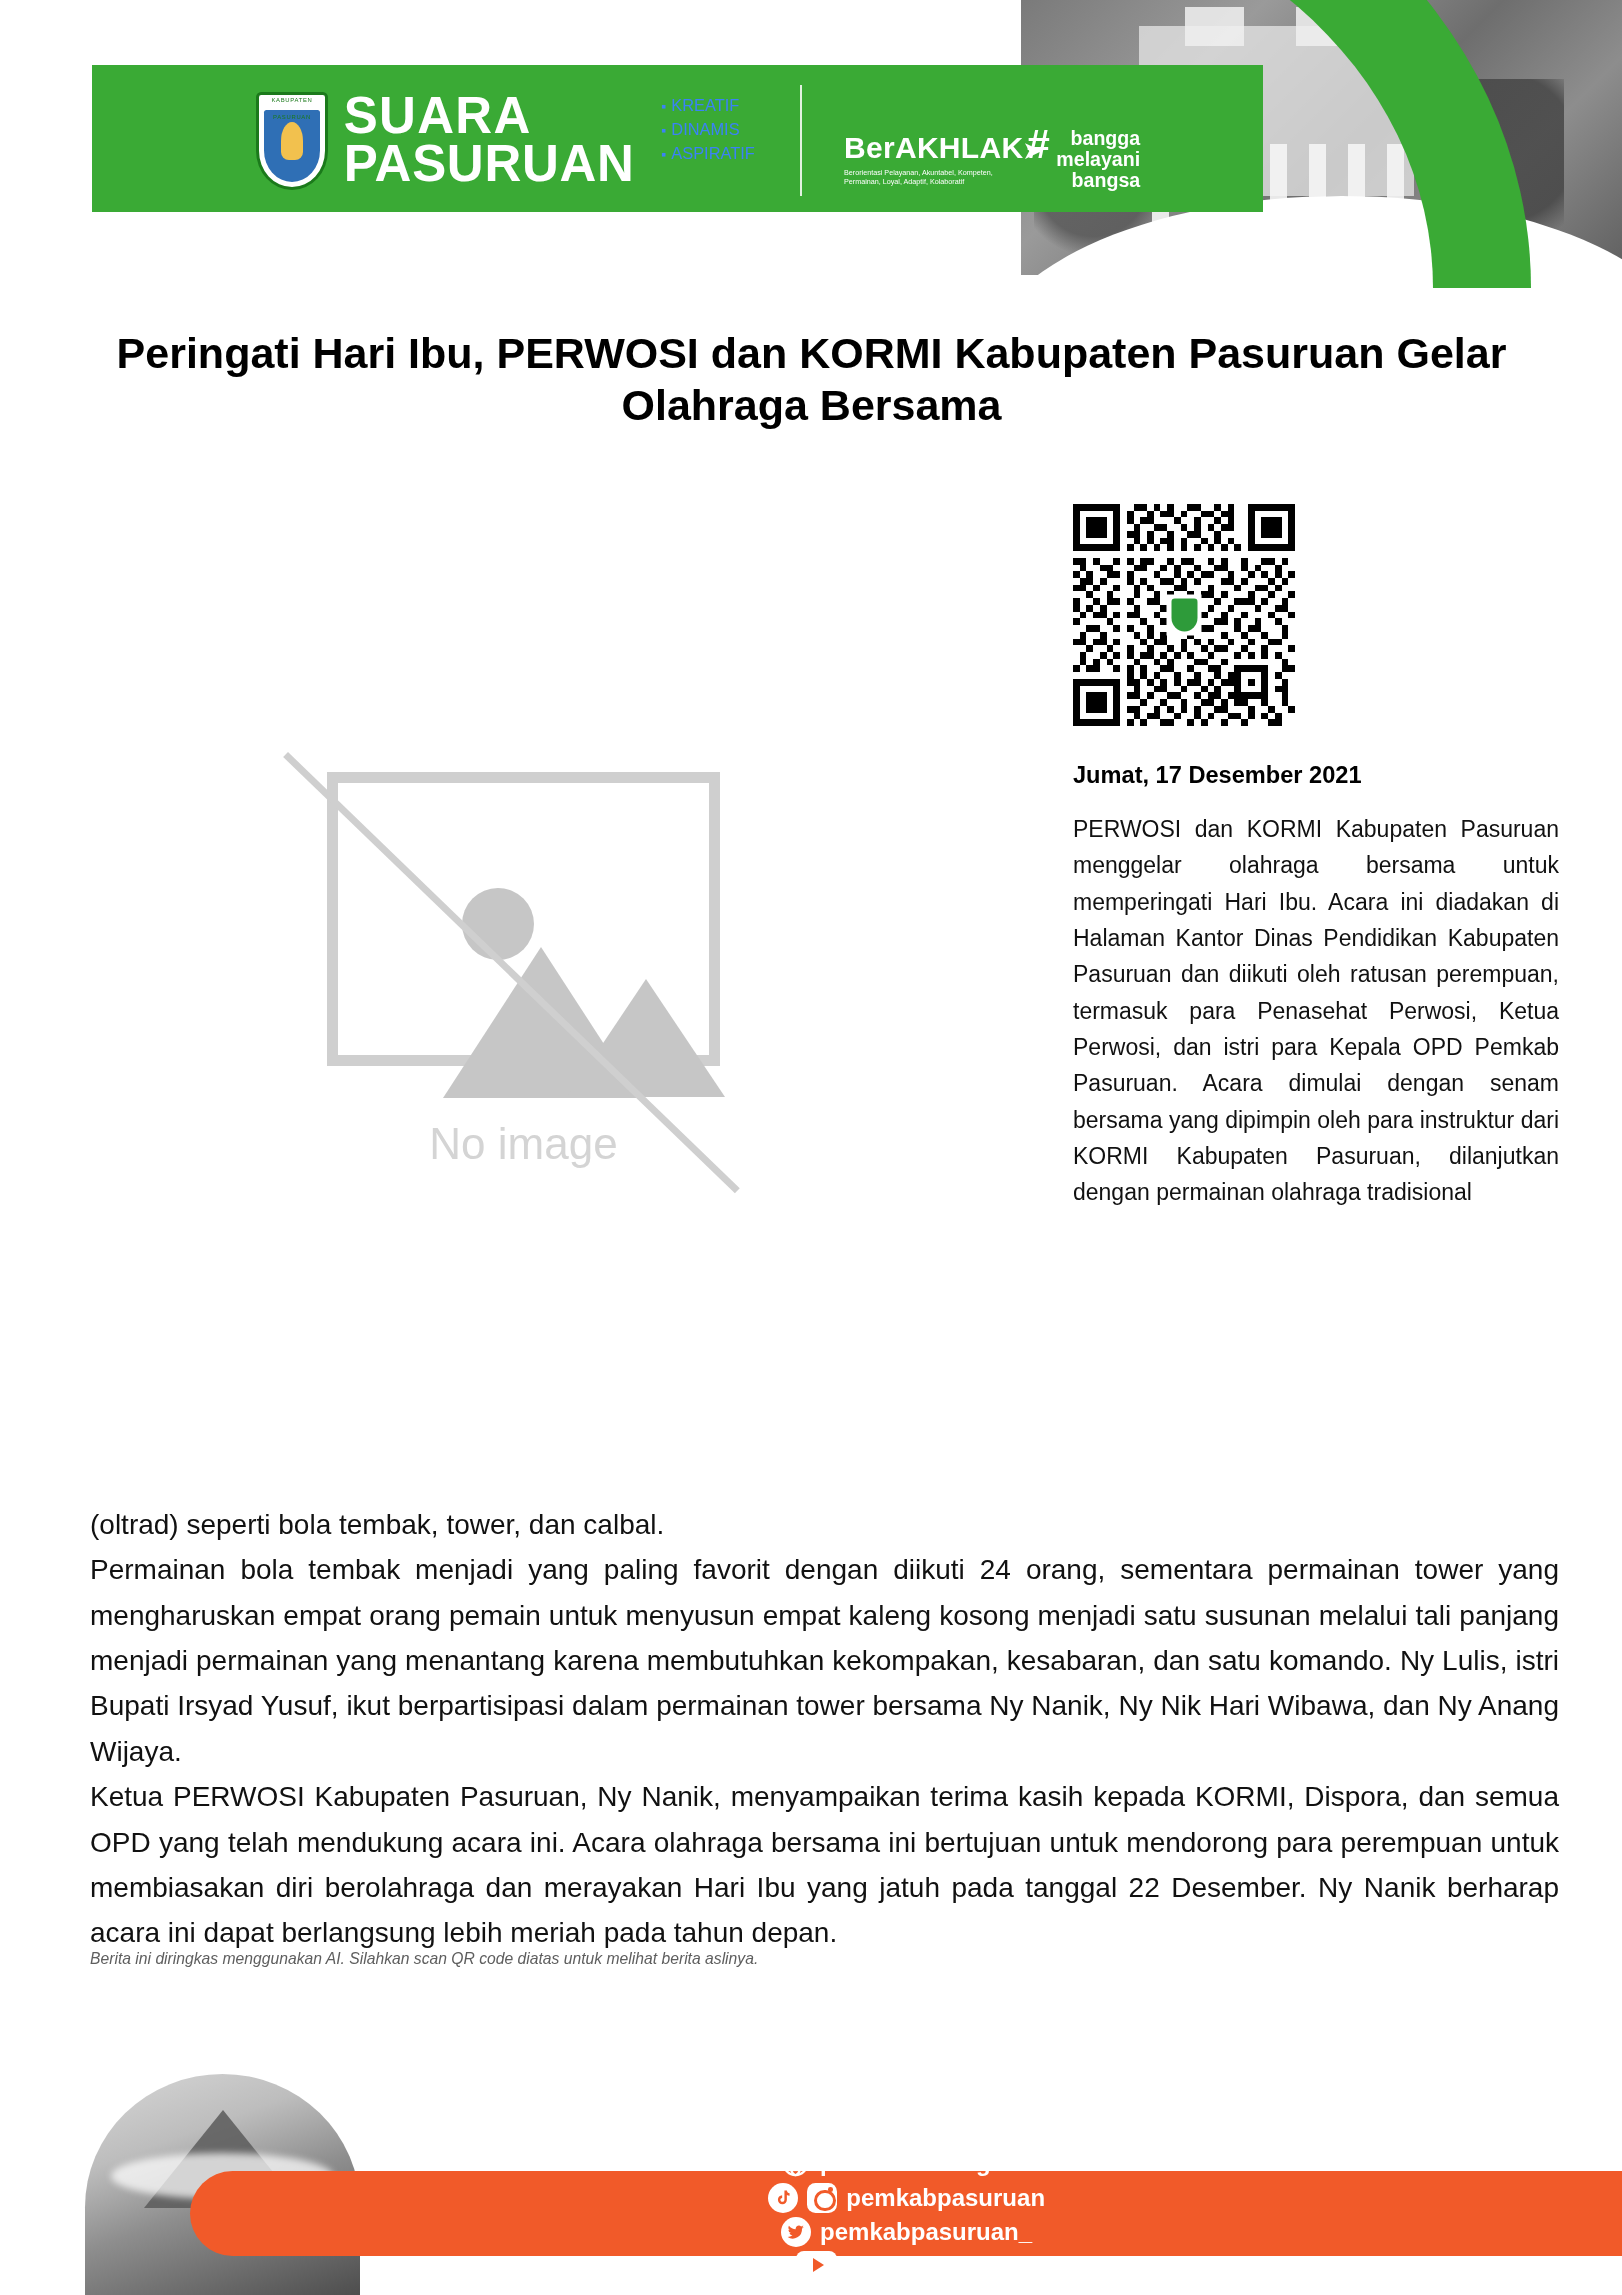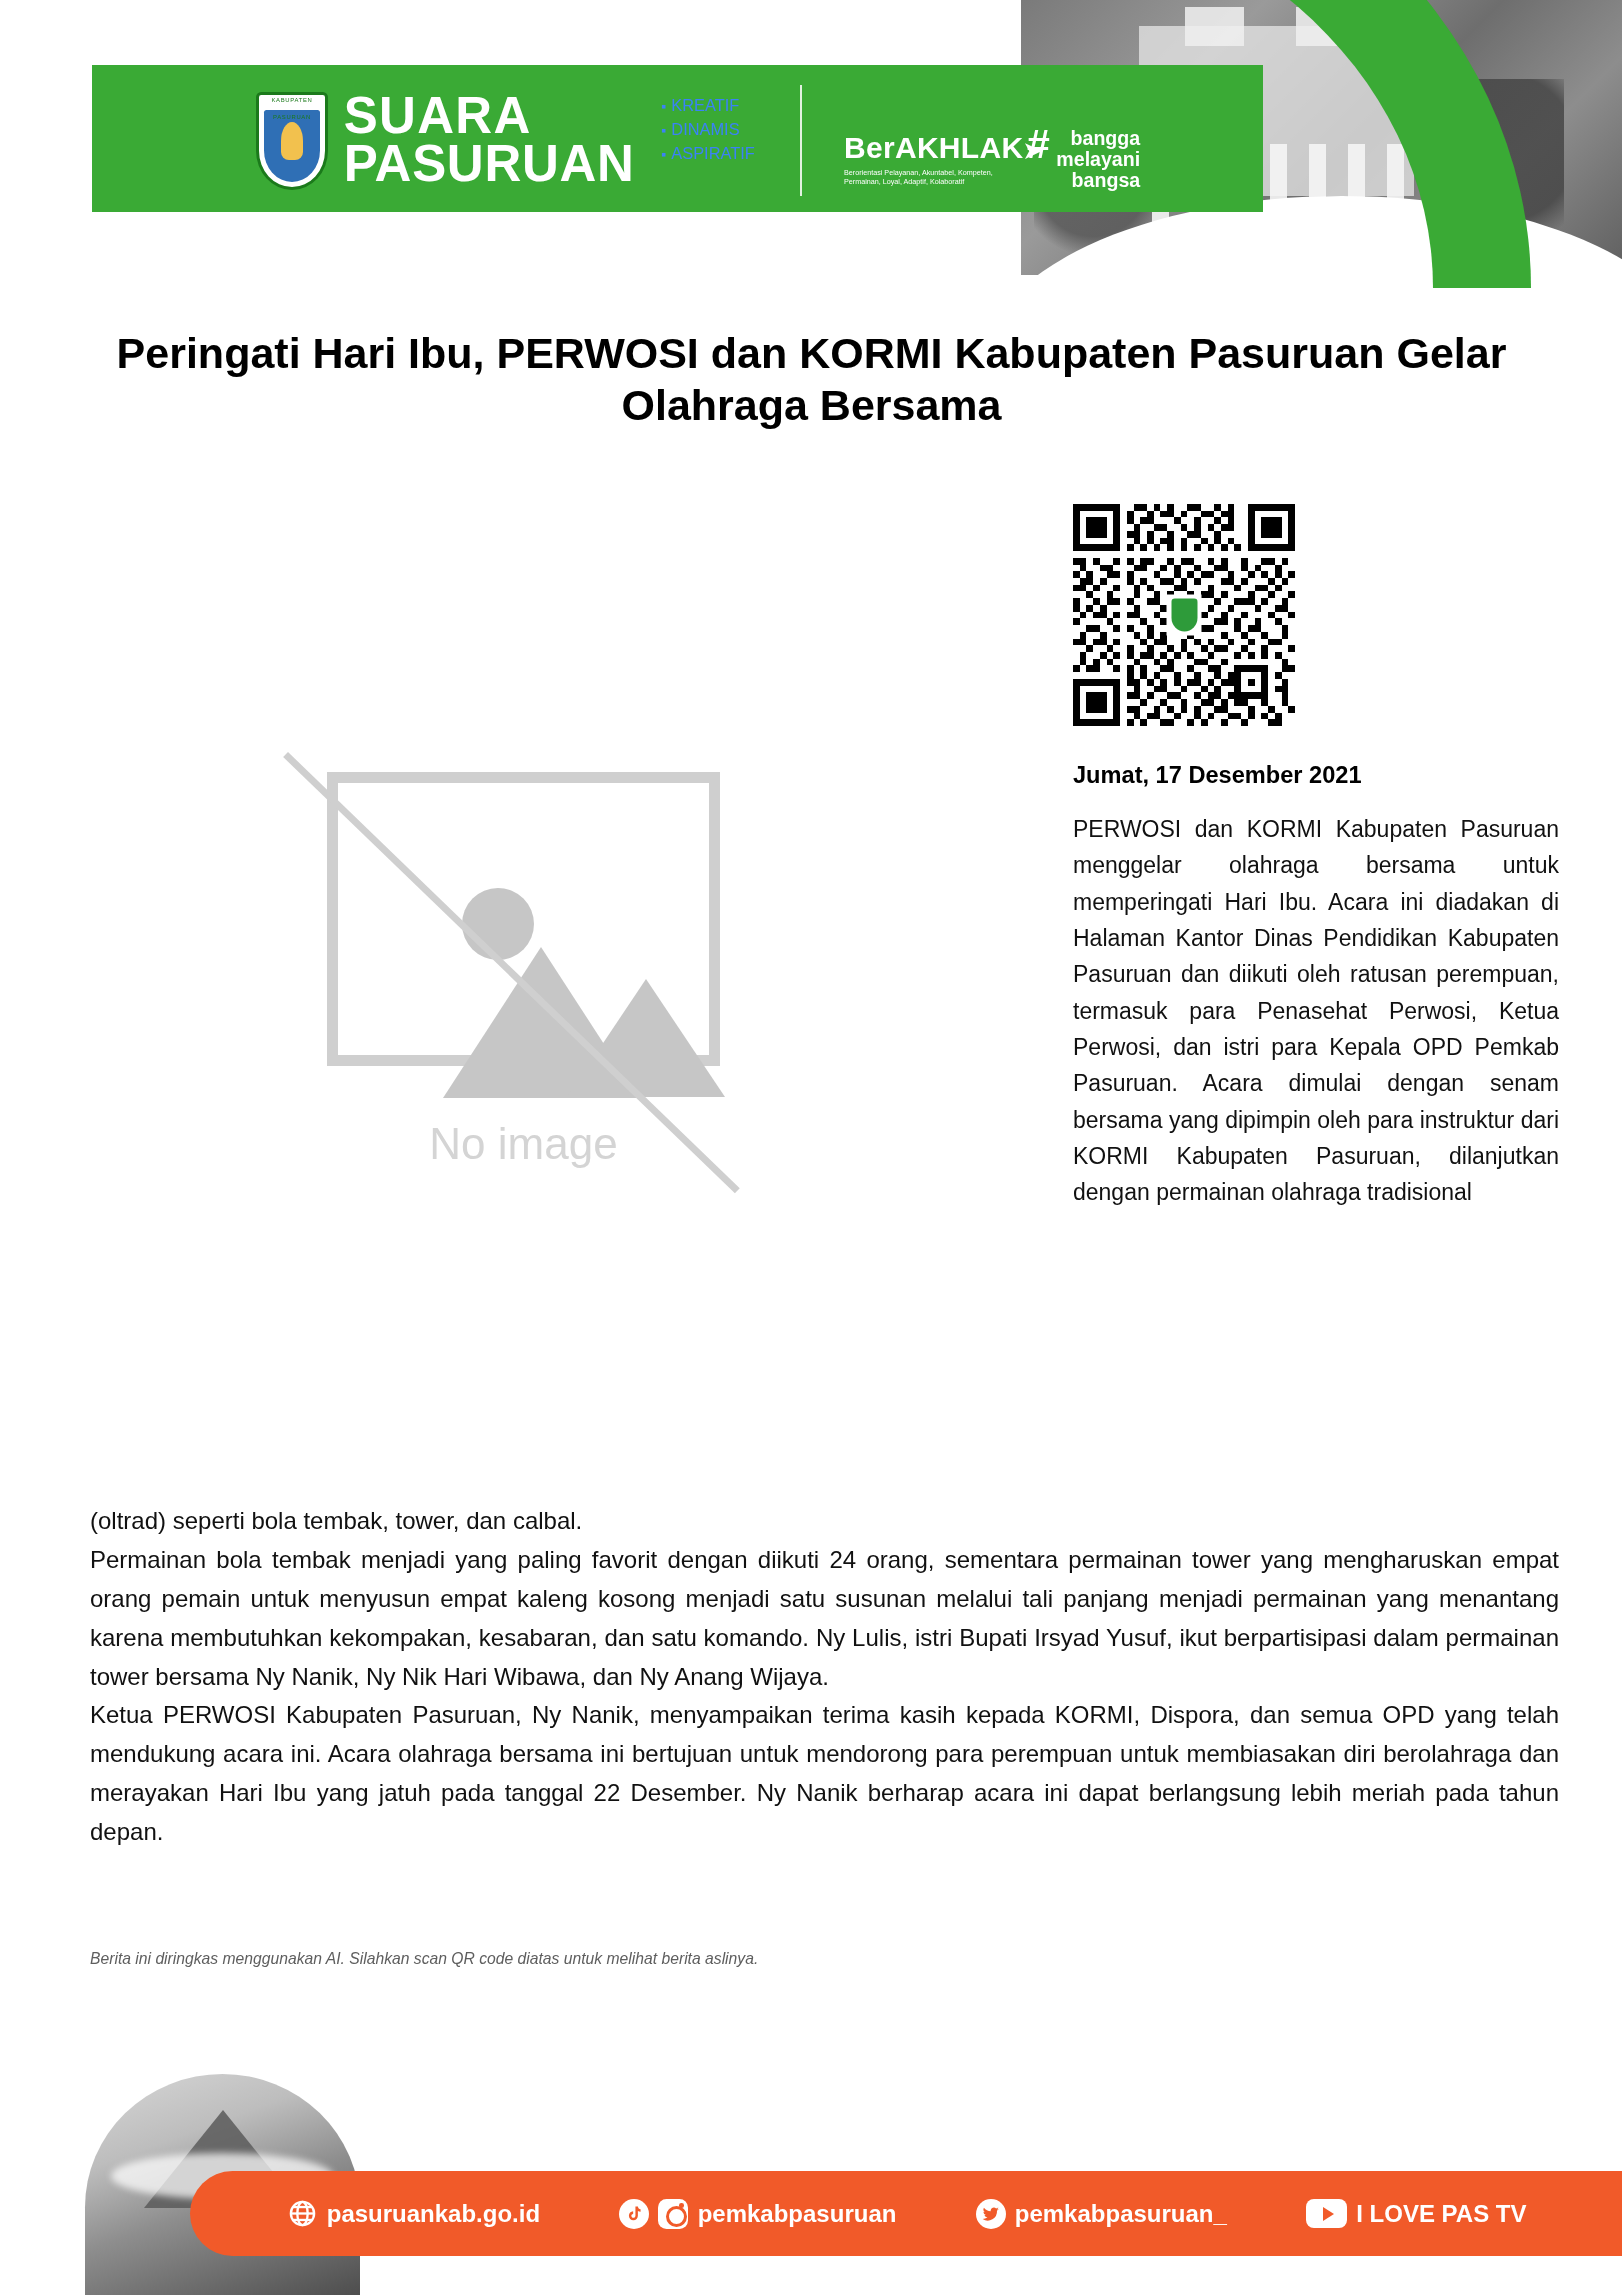--- a/index.html
+++ b/index.html
@@ -260,21 +260,21 @@
     line-height: 1.58;
     text-align: justify;
     color: #111111;
   }
 
   
   .body-text {
     position: absolute;
     left: 90px; top: 1502px;
     width: 1469px;
-    font-size: 24px;
+    font-size: 28px;
     line-height: 1.62;
     text-align: justify;
     color: #111111;
   }
   .body-text p { margin: 0; }
   .body-text p + p { margin-top: 0; }
   .footnote {
     position: absolute;
     left: 90px; top: 1950px;
     width: 1469px;
@@ -312,22 +312,23 @@
   }
   .footer-bar {
     position: absolute;
     left: 190px; top: 123px;
     width: 1433px; height: 85px;
     background: #f15a29;
     border-radius: 43px 0 0 43px;
     display: flex;
     align-items: center;
     justify-content: center;
-    gap: 35px;
+    gap: 2px;
     color: #ffffff;
+    flex-direction: column;
   }
   .footer-item {
     display: flex;
     align-items: center;
     gap: 9.2px;
     font-size: 24px;
     font-weight: bold;
     white-space: nowrap;
   }
   .ic {

